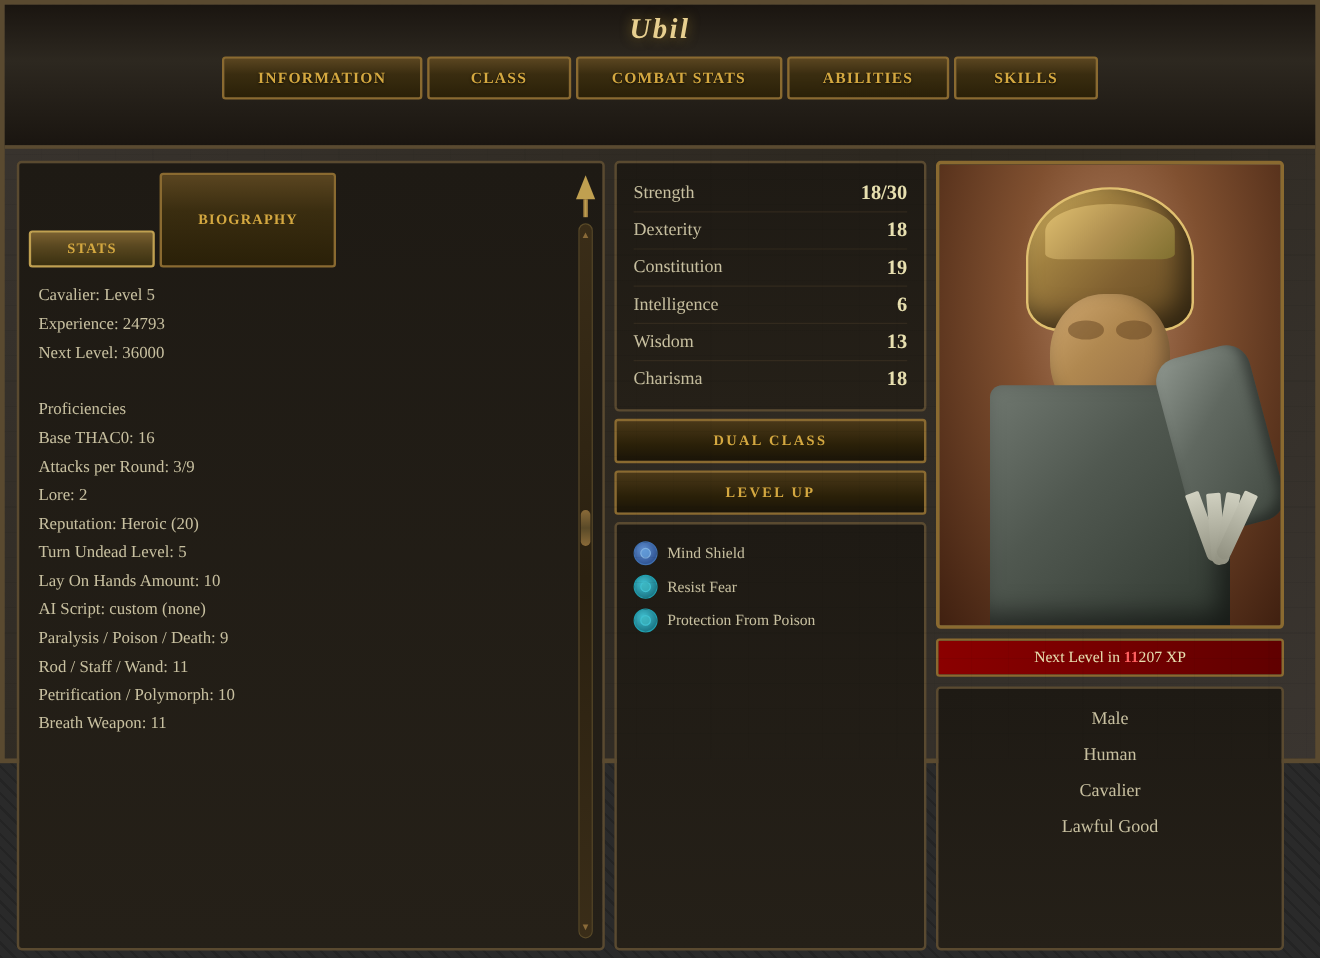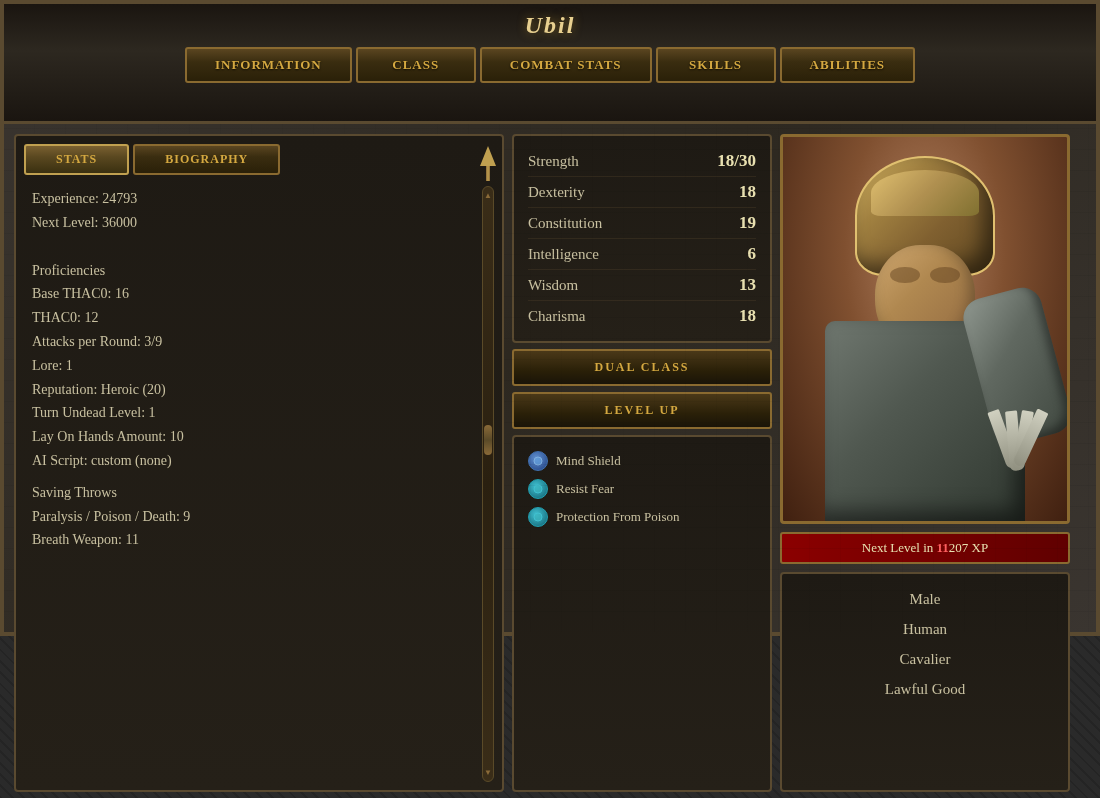--- a/index.html
+++ b/index.html
@@ -105,20 +105,21 @@
       font-weight: bold;
       letter-spacing: 1px;
       cursor: pointer;
       text-transform: uppercase;
       border-radius: 3px;
     }
 
     .sub-tab-btn.active {
       background: linear-gradient(to bottom, #7a6030 0%, #5a4820 40%, #3a3010 100%);
       border-color: #c0a050;
+      margin-top: 48px;
     }
 
     .stats-content {
       padding: 12px 16px;
       color: #c8c0a0;
       font-size: 14px;
       line-height: 1.7;
     }
 
     
@@ -472,53 +473,54 @@
 
 <div class="main-bg">
   <div class="stone-texture"></div>
 
   <div class="header-area">
     <div class="char-name">Ubil</div>
     <div class="tabs-row">
       <button class="tab-btn">INFORMATION</button>
       <button class="tab-btn">CLASS</button>
       <button class="tab-btn">COMBAT STATS</button>
+      <button class="tab-btn">ABILITIES</button>
       <button class="tab-btn">SKILLS</button>
-      <button class="tab-btn">ABILITIES</button>
     </div>
   </div>
 
   <div class="content-area">
 
     <div class="left-panel left-panel-wrapper" style="position:relative;">
 
       <div class="sub-tabs">
         <button class="sub-tab-btn active">STATS</button>
         <button class="sub-tab-btn">BIOGRAPHY</button>
       </div>
 
       <div class="top-decoration">
         <div class="spear-tip"></div>
         <div class="spear-shaft"></div>
       </div>
 
       <div class="stats-content">
+        <div>Cavalier: Level 5</div>
         <div>Experience: 24793</div>
         <div>Next Level: 36000</div>
         <div style="margin-top:24px;">Proficiencies</div>
         <div>Base THAC0: 16</div>
-        <div>THAC0: 12</div>
         <div>Attacks per Round: 3/9</div>
-        <div>Lore: 1</div>
+        <div>Lore: 2</div>
         <div>Reputation: Heroic (20)</div>
-        <div>Turn Undead Level: 1</div>
+        <div>Turn Undead Level: 5</div>
         <div>Lay On Hands Amount: 10</div>
         <div>AI Script: custom (none)</div>
-        <div style="margin-top:8px;">Saving Throws</div>
         <div>Paralysis / Poison / Death: 9</div>
+        <div>Rod / Staff / Wand: 11</div>
+        <div>Petrification / Polymorph: 10</div>
         <div>Breath Weapon: 11</div>
       </div>
 
       <div class="scroll-decoration">
         <div class="scroll-knob"></div>
       </div>
     </div>
 
     <div class="middle-panel">
 

